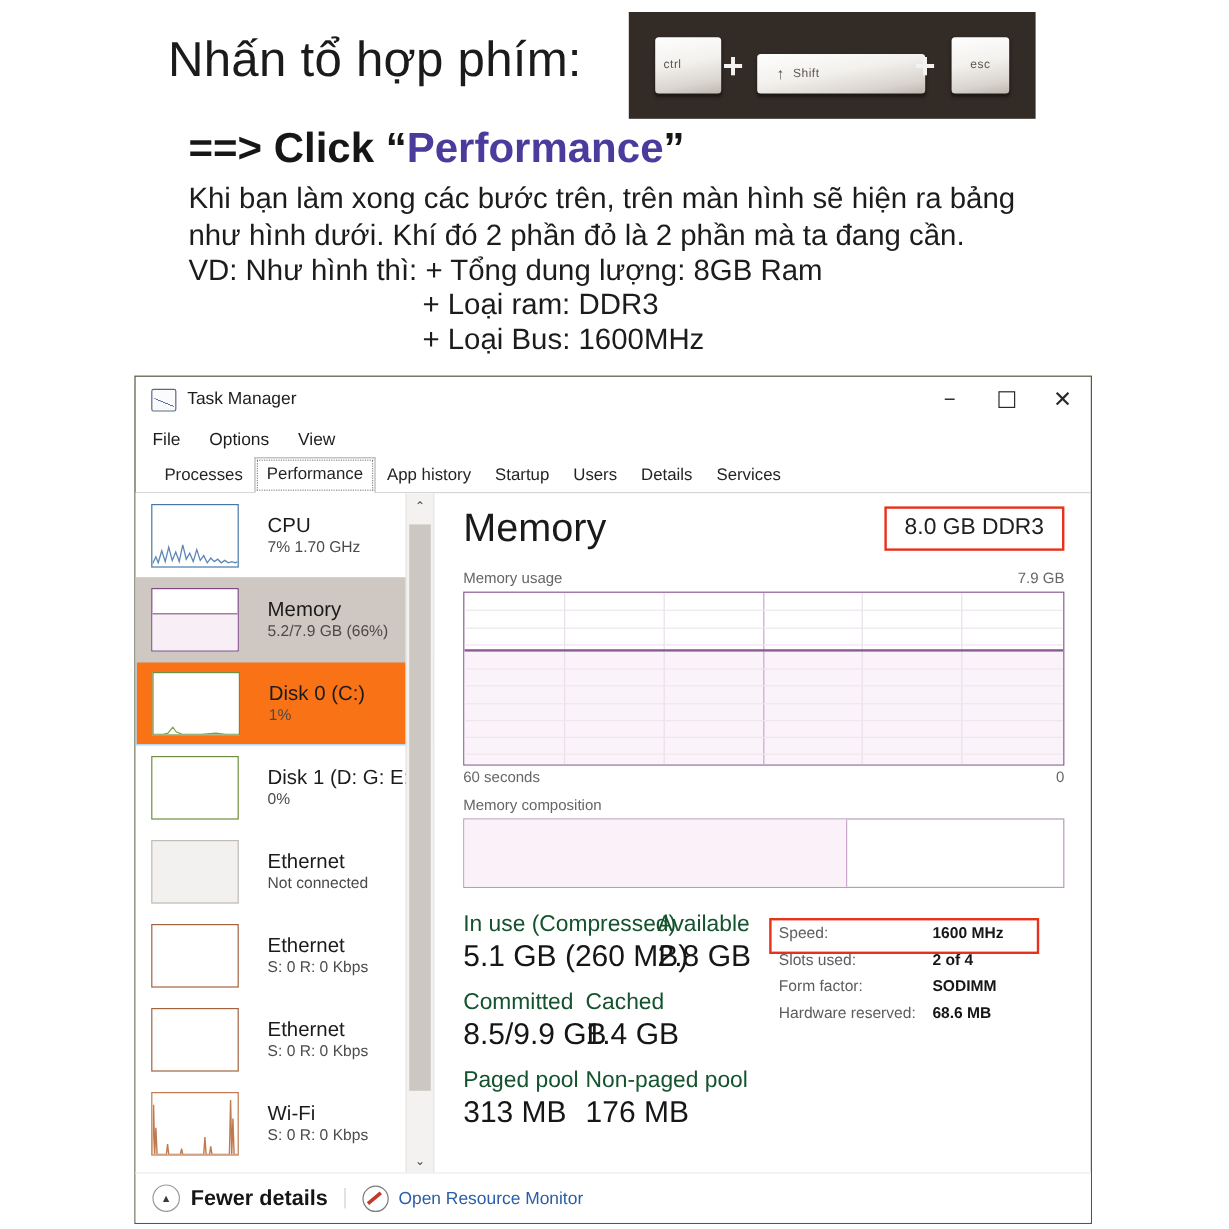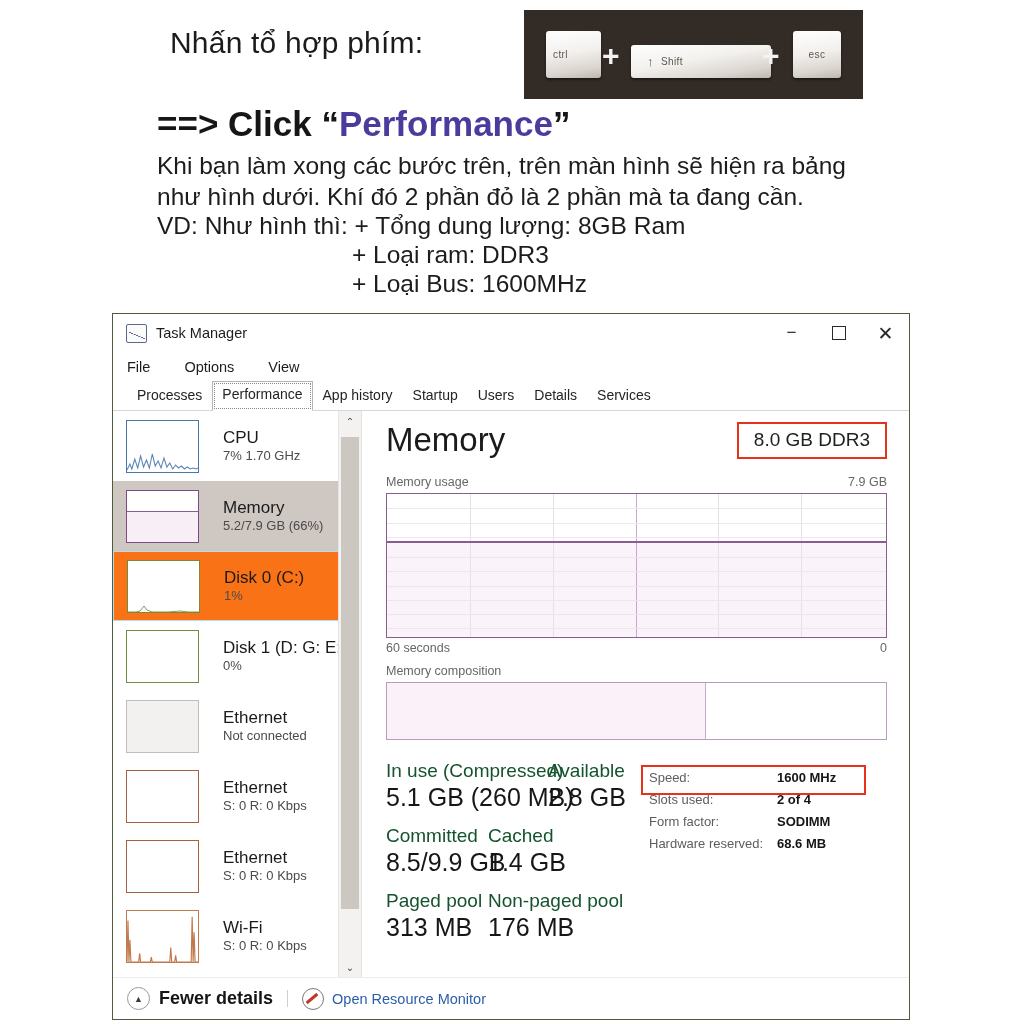--- a/index.html
+++ b/index.html
@@ -7,22 +7,22 @@
     width:1024px;height:1024px;
     background:#ffffff;
     font-family:"Liberation Sans", sans-serif;
     overflow:hidden;
     position:relative;
   }
 
   
   .instructions{position:absolute;left:0;top:0;width:1024px;height:300px;}
   .line-heading{
-    position:absolute;left:170px;top:26px;
-    font-size:30px;color:#1b1b1b;font-weight:400;letter-spacing:.2px;
+    position:absolute;left:140px;top:26px;
+    font-size:41px;color:#1b1b1b;font-weight:400;letter-spacing:.2px;
     white-space:nowrap;
   }
   .line-click{
     position:absolute;left:157px;top:104px;
     font-size:35px;color:#161616;font-weight:600;white-space:nowrap;
   }
   .line-click .perf{color:#4b3b9c;font-weight:700;}
   .body-line{
     position:absolute;left:157px;
     font-size:24.5px;color:#1c1c1c;white-space:nowrap;font-weight:400;
@@ -85,21 +85,21 @@
   }
   .tm-wb{
     width:47px;height:38px;display:flex;align-items:center;justify-content:center;
     font-size:15px;color:#2a2a2a;
   }
   .tm-wb.min{font-size:17px;}
   .tm-wb .sq{width:12px;height:12px;border:1.3px solid #2a2a2a;}
   .tm-wb.close{font-size:19px;font-weight:300;}
 
   .tm-menubar{
-    height:29px;display:flex;align-items:center;padding-left:14px;gap:34px;
+    height:29px;display:flex;align-items:center;padding-left:14px;gap:24px;
     font-size:14.5px;color:#1d1d1d;
   }
 
   .tm-tabs{
     height:29px;display:flex;align-items:flex-end;padding-left:14px;
     border-bottom:1px solid #d6d6d6;
   }
   .tm-tab{
     font-size:14px;color:#242424;
     padding:4px 9px 8px 9px;

